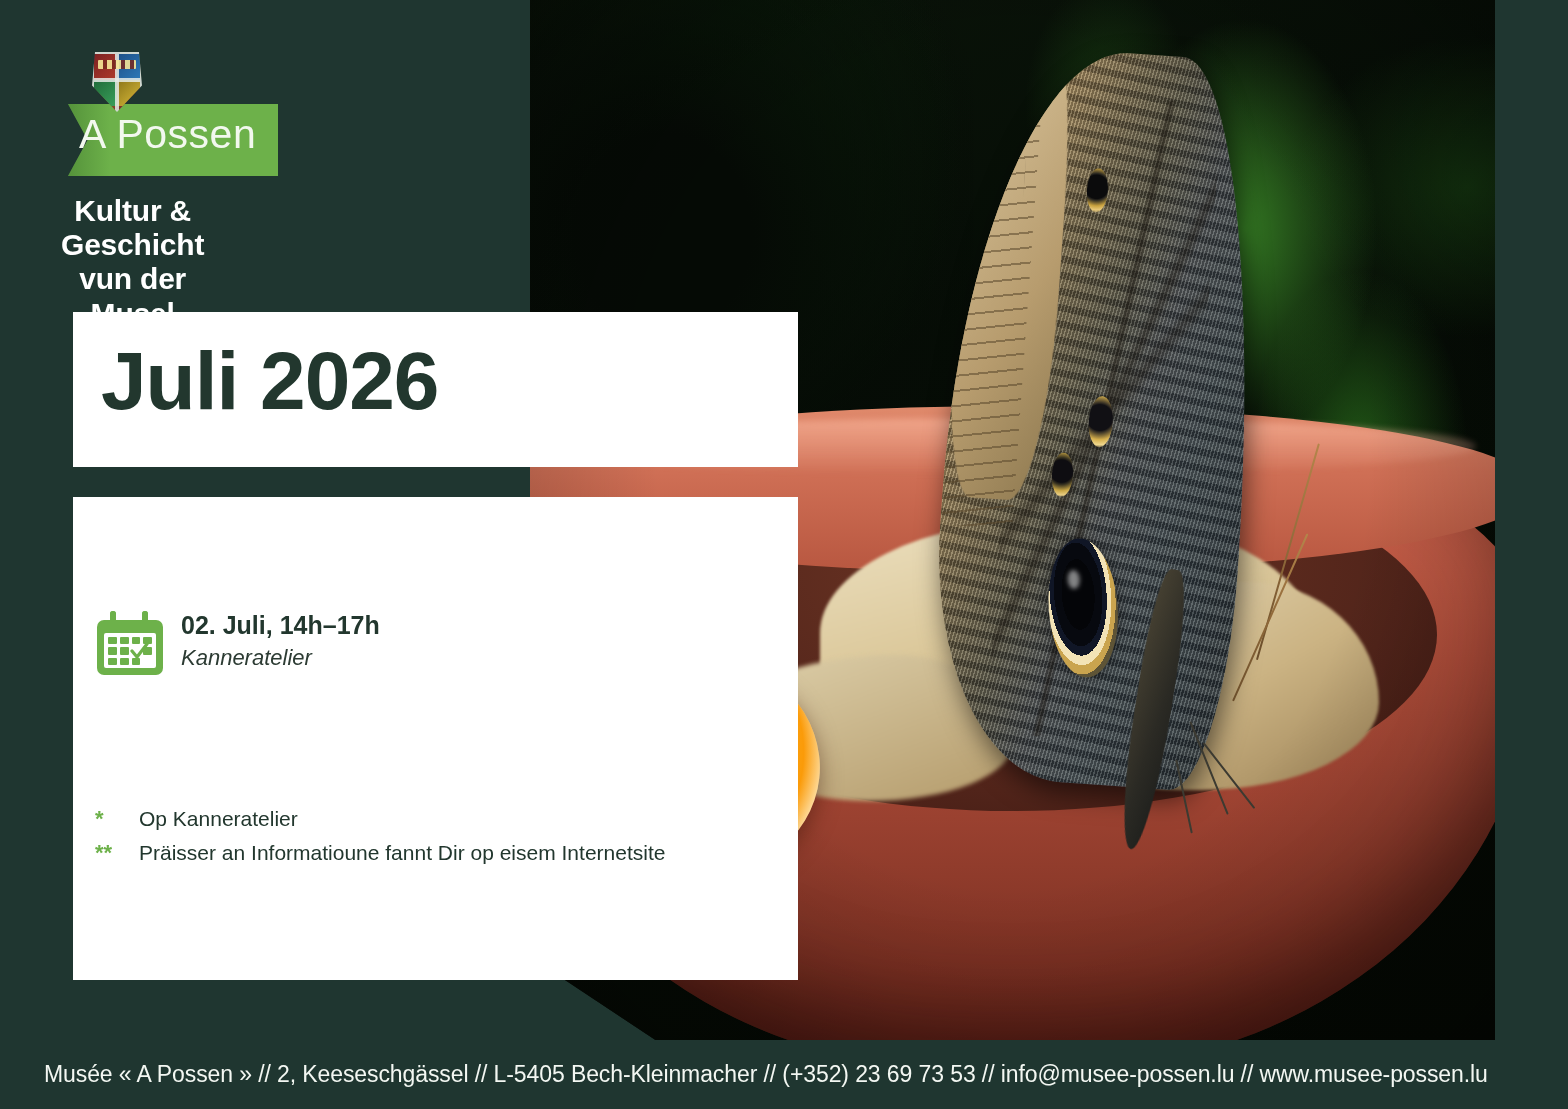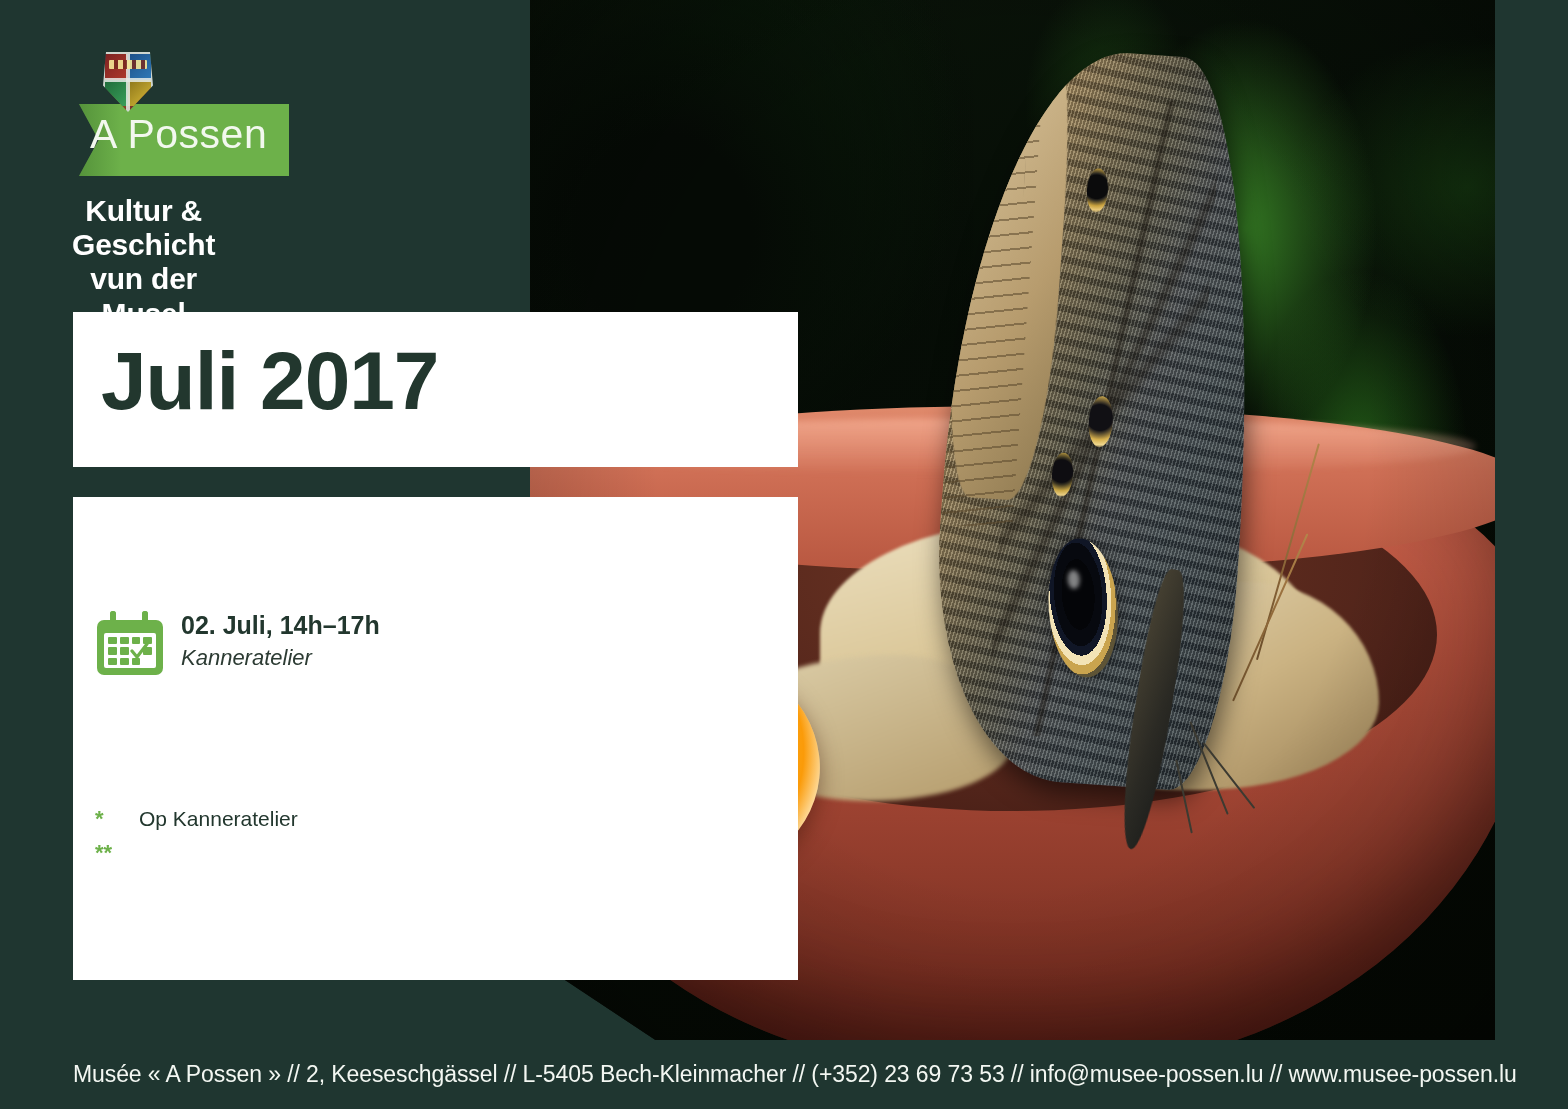--- a/index.html
+++ b/index.html
@@ -253,21 +253,21 @@
   .leg1 { left:72%; top:80%; width:2.4px; height:12%; transform:rotate(-22deg); }
   .leg2 { left:77%; top:82%; width:2.4px; height:10%; transform:rotate(-38deg); }
   .leg3 { left:66%; top:85%; width:2.2px; height:9%; transform:rotate(-12deg); }
 
   .photo-vignette {
     position:absolute; inset:0; pointer-events:none;
     background:radial-gradient(ellipse at 50% 45%, rgba(0,0,0,0) 52%, rgba(0,0,0,.35) 100%);
   }
 
   
-  .logo-wrap { position:absolute; left:72px; top:44px; width:220px; height:250px; }
+  .logo-wrap { position:absolute; left:61px; top:44px; width:220px; height:250px; }
   .flag {
     position:absolute; left:7px; top:60px; width:140px; height:72px;
     background:#6DB14A;
     clip-path: polygon(0 0, 100% 0, 100% 100%, 0 100%, 14% 50%);
   }
   .flag-tail {
     position:absolute; left:147px; top:60px; width:70px; height:72px;
     background:#6DB14A;
   }
   .flag-shadow {
@@ -383,21 +383,21 @@
     color:#6DB14A; font-weight:bold; width:44px; flex:0 0 44px;
     font-size:22px;
   }
 
   
   .footer {
     position:absolute; left:0; bottom:0; width:1568px; height:69px;
     display:flex; align-items:center;
   }
   .footer-text {
-    margin-left:73px; color:#f3f7f2; font-size:23px; letter-spacing:-.1px;
+    margin-left:44px; color:#f3f7f2; font-size:23px; letter-spacing:-.1px;
   }
 </style>
 </head>
 <body>
 
 <div id="poster">
 
   <div class="photo">
     <div class="photo-inner">
       <div class="bg-jungle"></div>
@@ -457,21 +457,21 @@
       <div class="q q3"></div>
       <div class="q q4"></div>
       <div class="cross"></div>
       <div class="chief"></div>
     </div>
     <div class="logo-word">A Possen</div>
     <div class="logo-sub">Kultur &amp;<br>Geschicht<br>vun der<br>Musel</div>
   </div>
 
   <div class="title-panel">
-    <div class="title-text">Juli 2017</div>
+    <div class="title-text">Juli 2026</div>
   </div>
 
   <div class="content-panel">
 
     <div class="event-row">
       <div class="cal-icon">
         <div class="cal-ring l"></div>
         <div class="cal-ring r"></div>
         <div class="cal-body"></div>
         <div class="cal-inner"></div>
@@ -502,20 +502,21 @@
     </div>
 
 
     <div class="notes">
       <div class="note-line">
         <span class="note-mark">*</span>
         <span>Op Kanneratelier</span>
       </div>
       <div class="note-line">
         <span class="note-mark">**</span>
+        <span>Präisser an Informatioune fannt Dir op eisem Internetsite</span>
       </div>
     </div>
   </div>
 
   <div class="footer">
     <div class="footer-text">Musée « A Possen » // 2, Keeseschgässel // L-5405 Bech-Kleinmacher // (+352) 23 69 73 53 // info@musee-possen.lu // www.musee-possen.lu</div>
   </div>
 
 </div>
 

